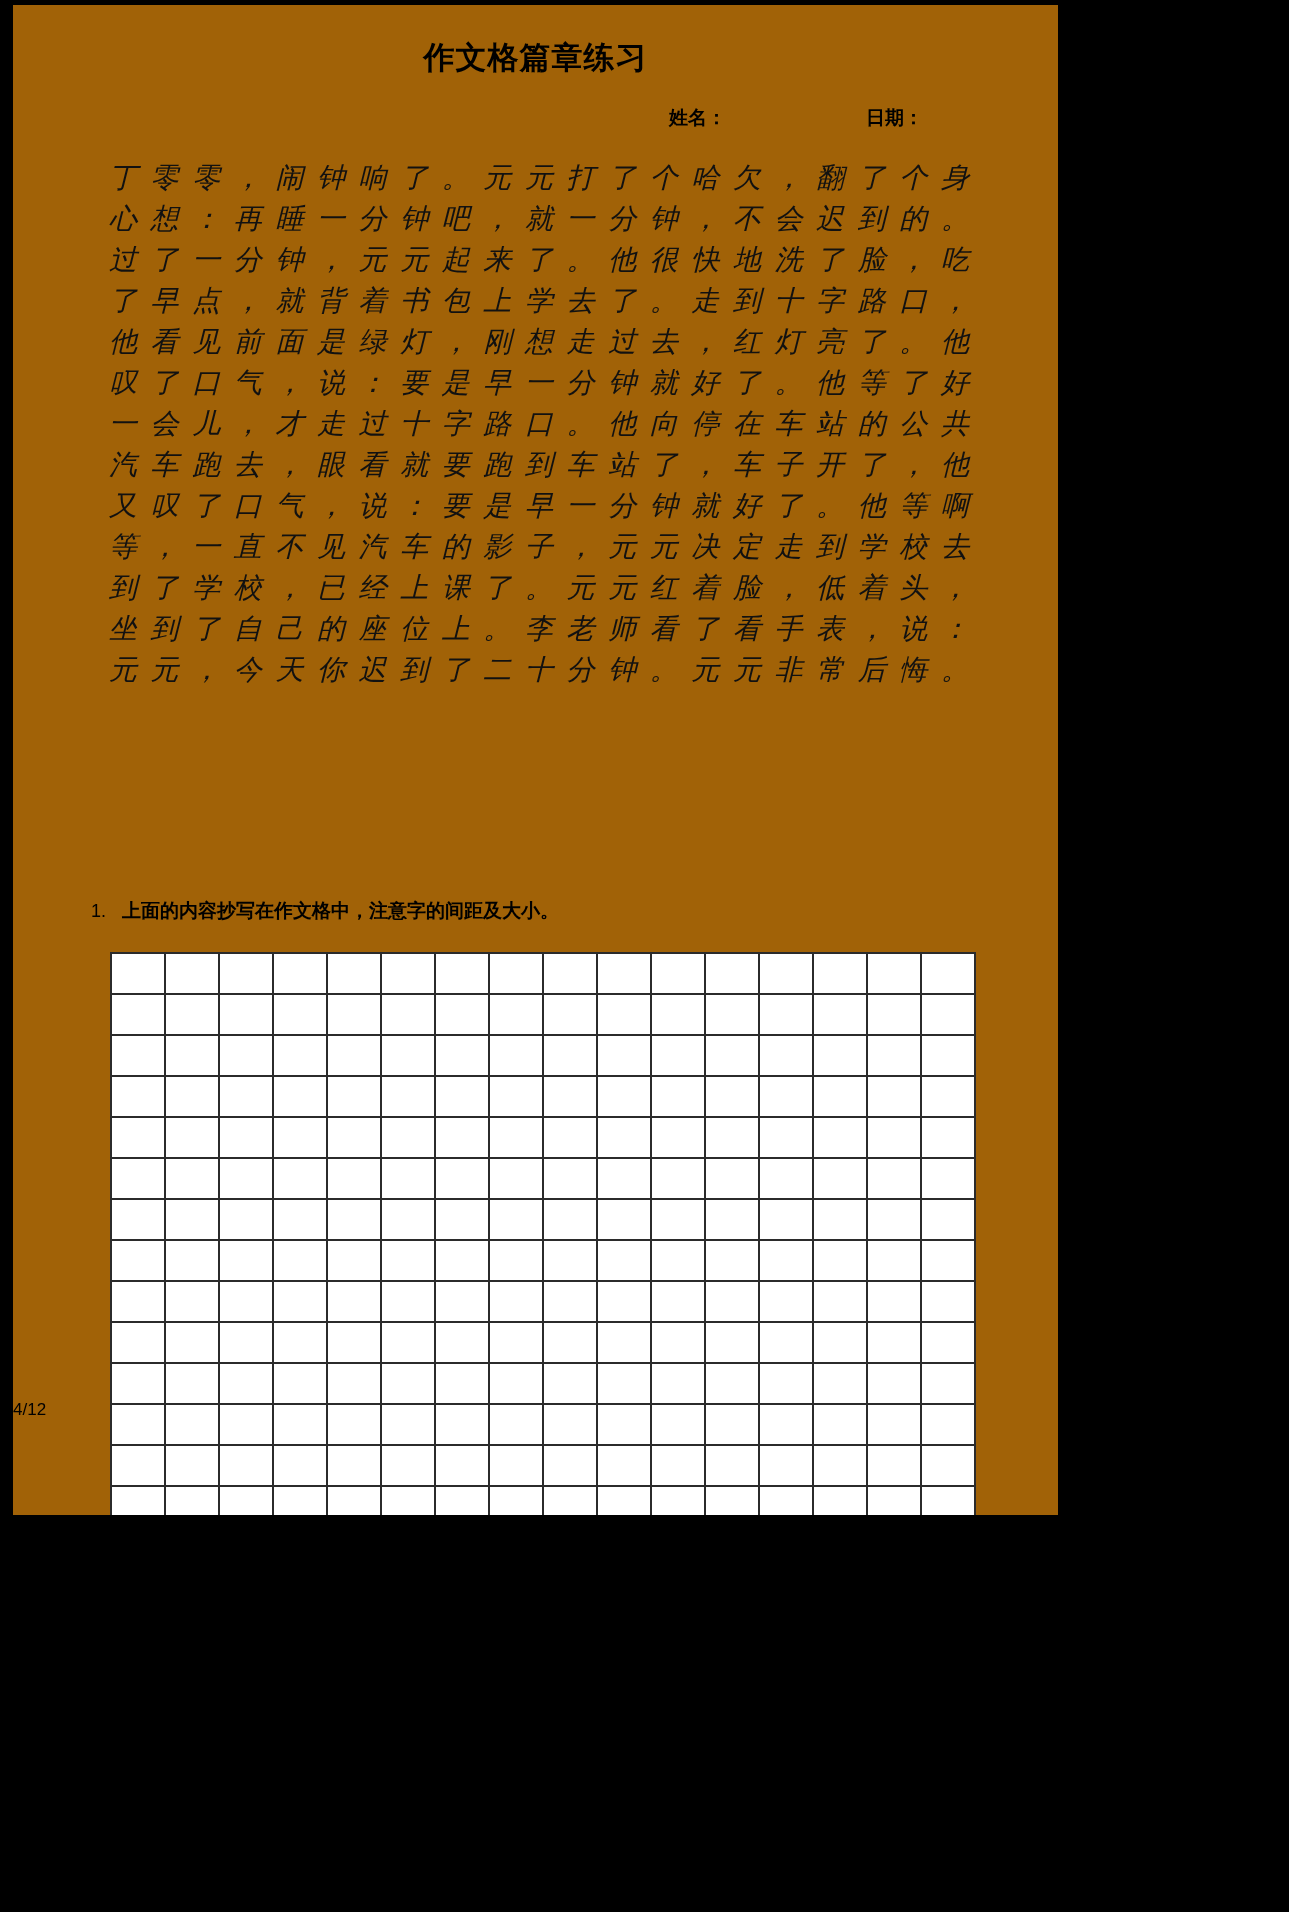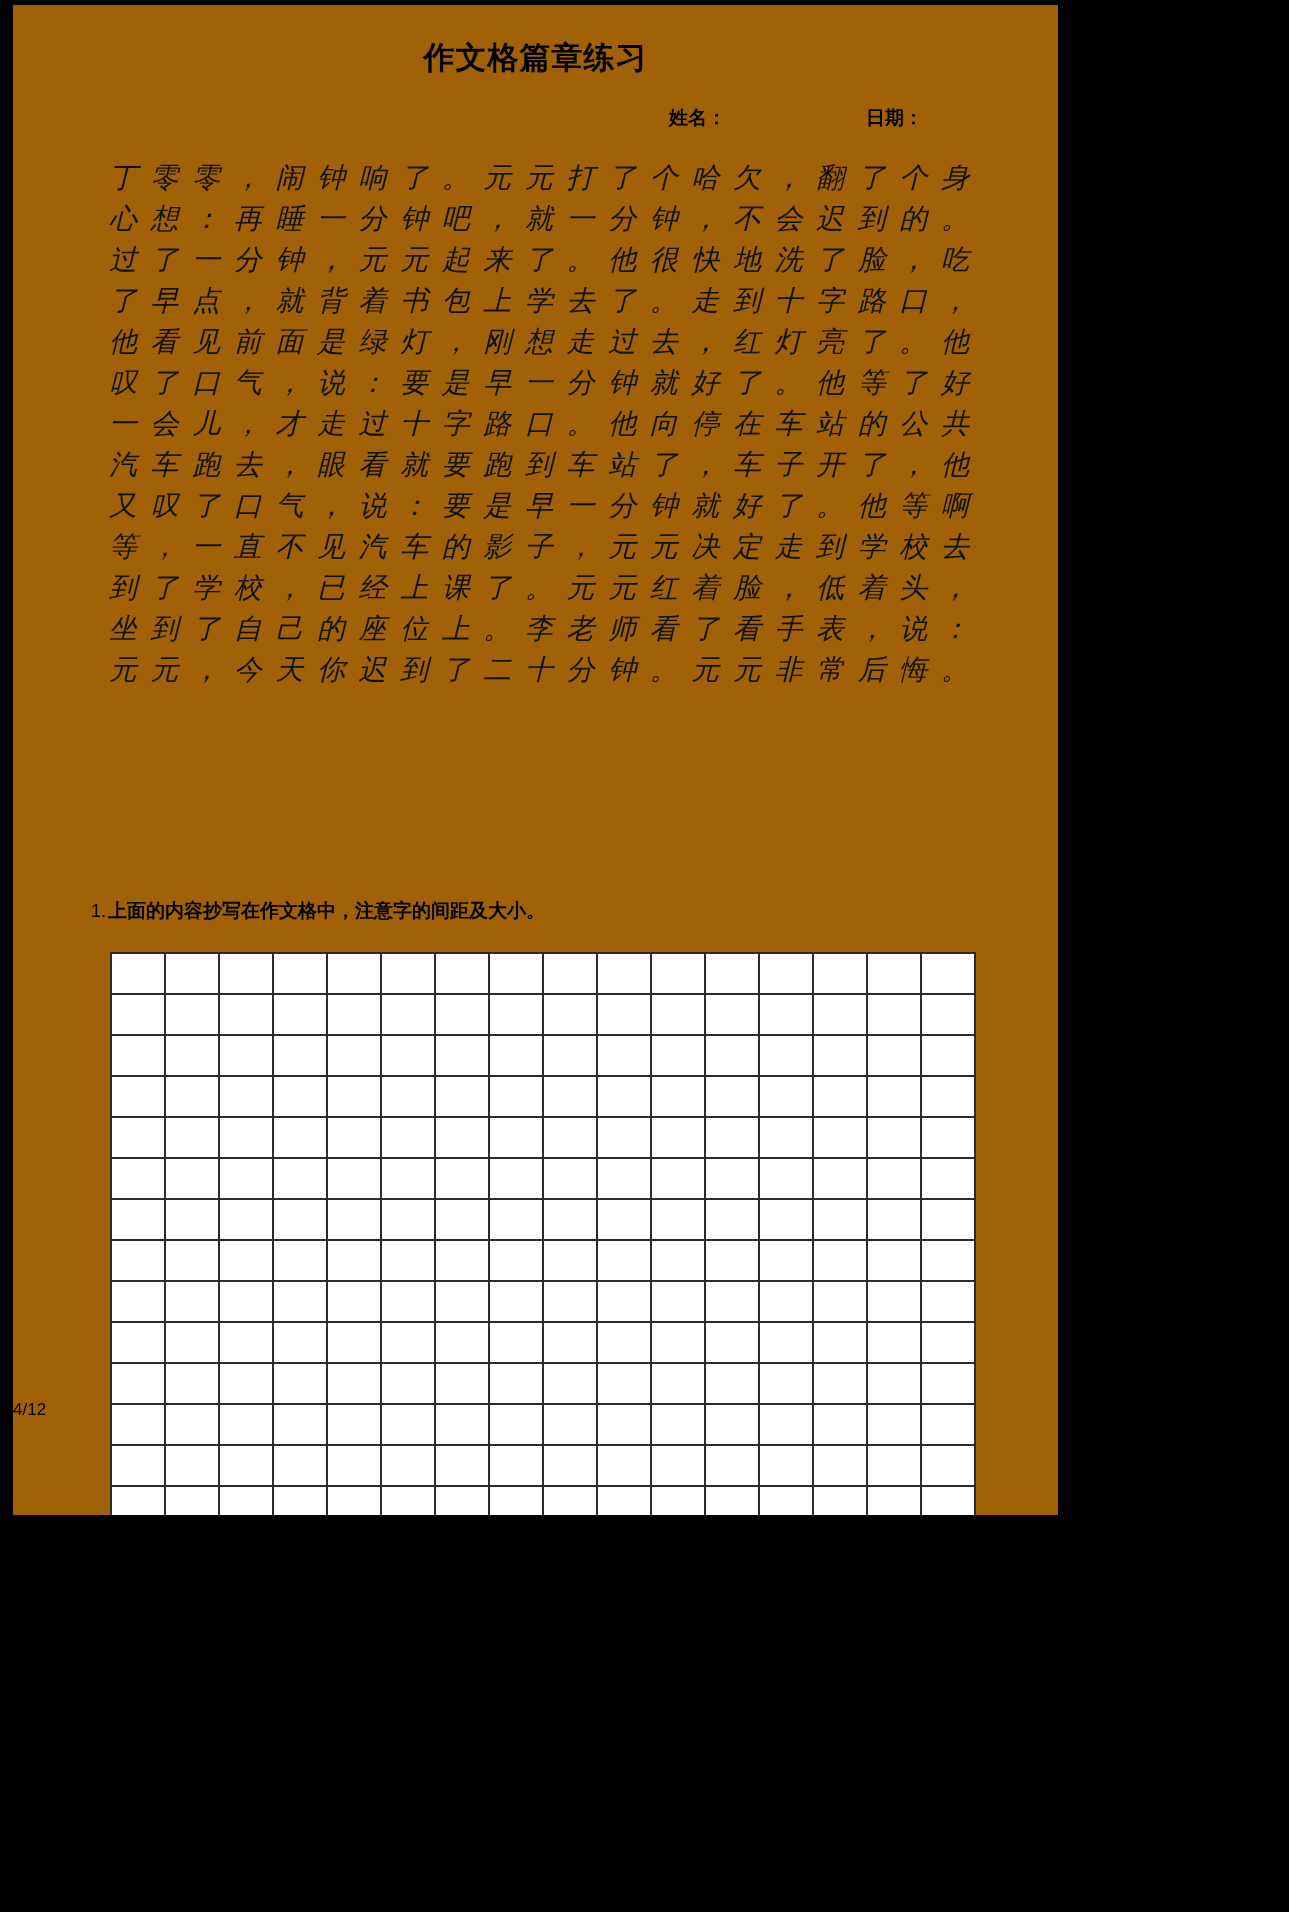--- a/index.html
+++ b/index.html
@@ -87,21 +87,21 @@
   #instruction .q-num {
     font-size: 18px;
     color: #000000;
     vertical-align: baseline;
   }
   #instruction .q-text {
     font-size: 19px;
     font-weight: bold;
     color: #000000;
     vertical-align: baseline;
-    margin-left: 2px;
+    margin-left: 16px;
   }
 
   
   #grid {
     position: absolute;
     left: 97px;
     top: 947px;
     border-top: 2px solid #2b2b2b;
     border-left: 2px solid #2b2b2b;
     background: #ffffff;

